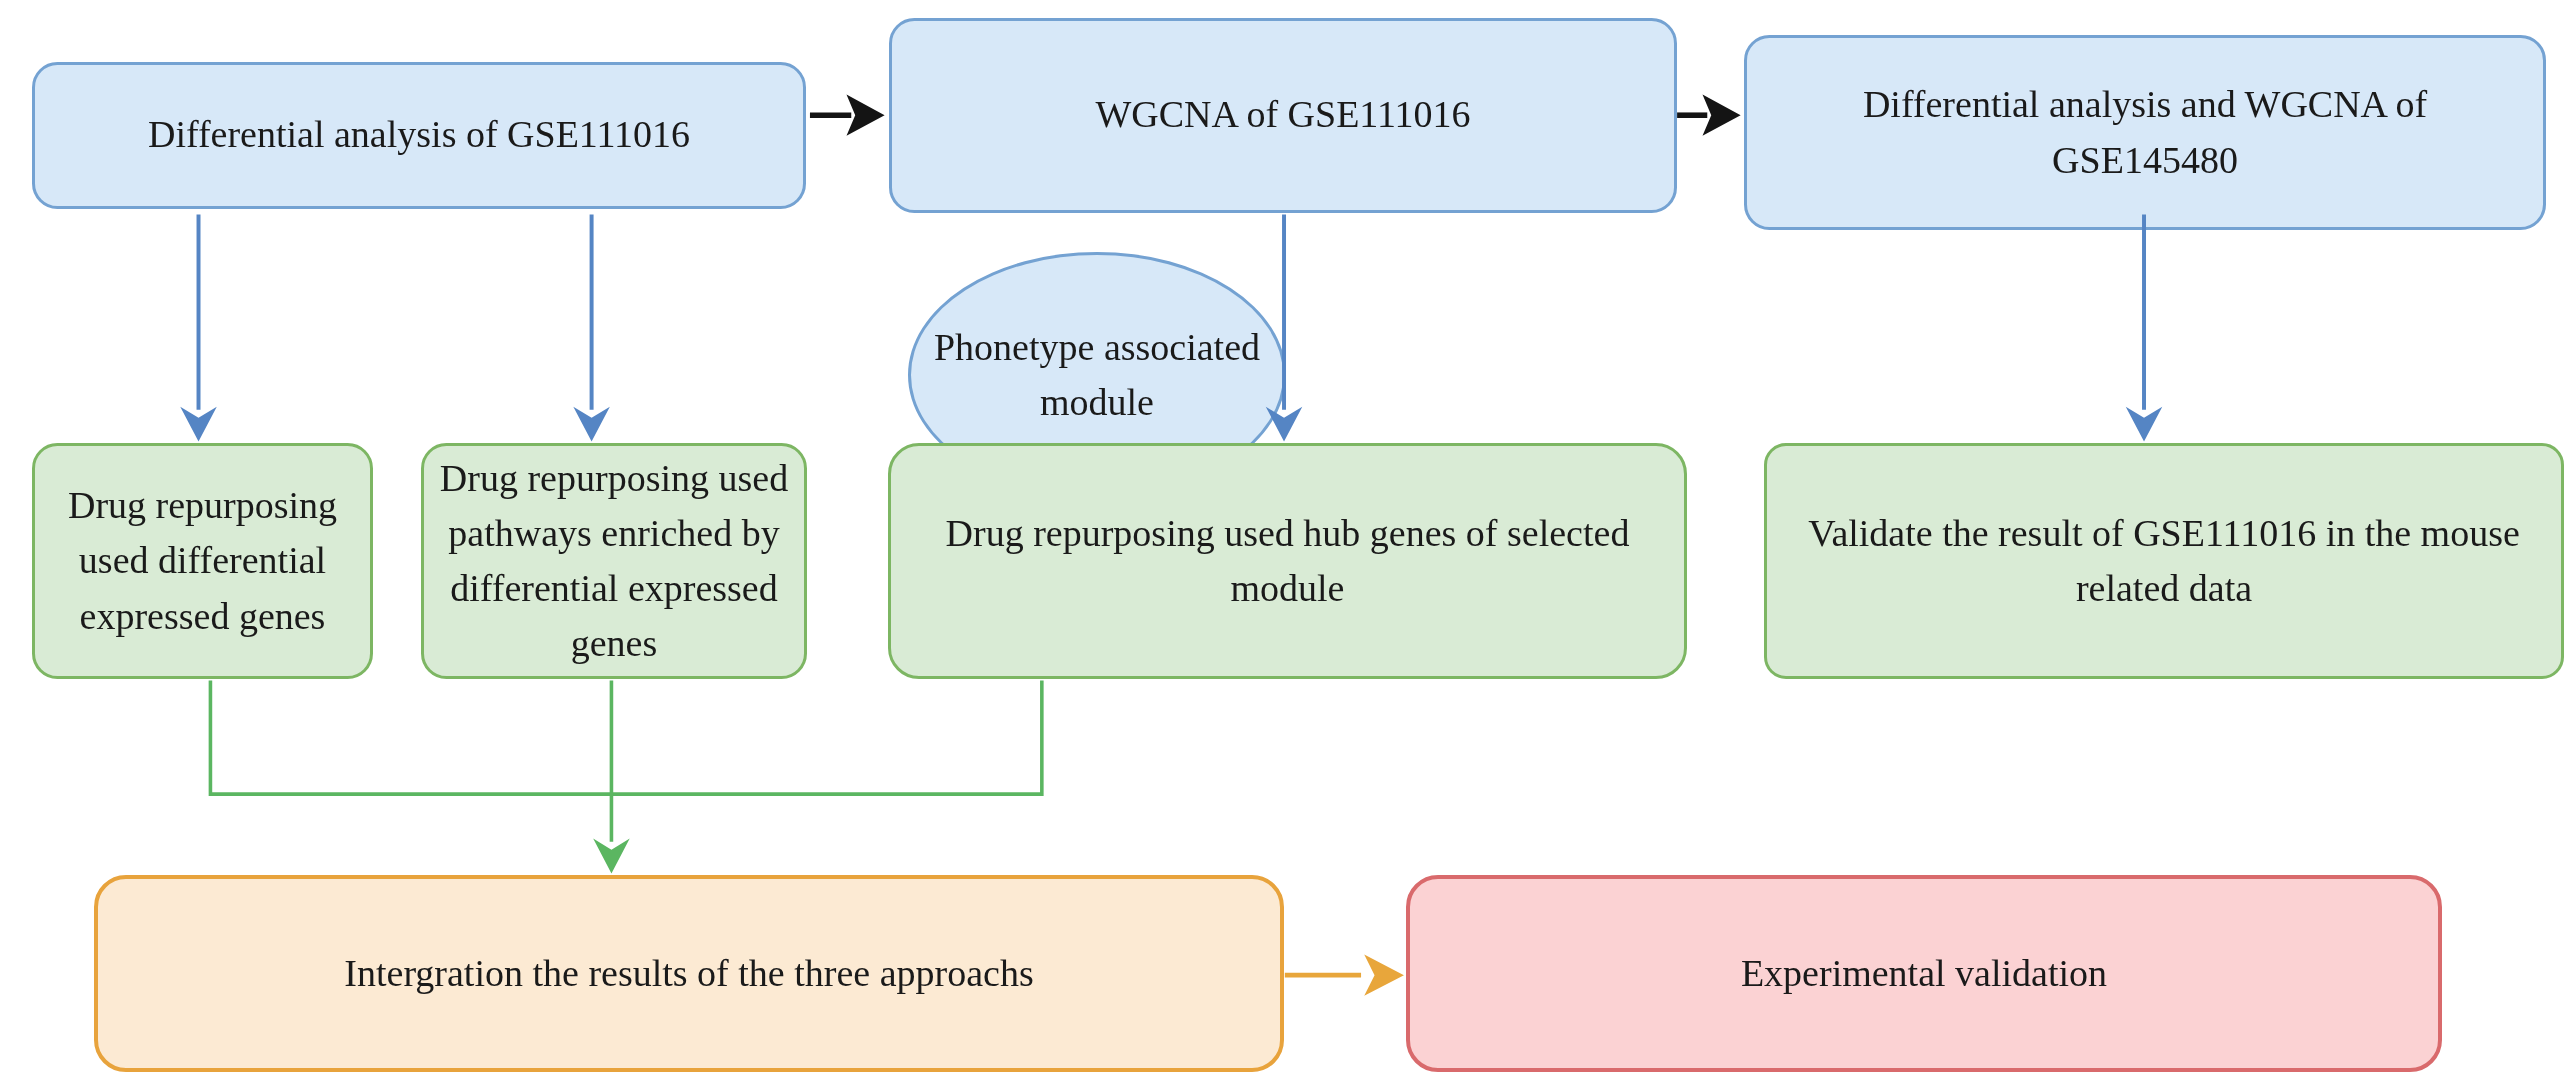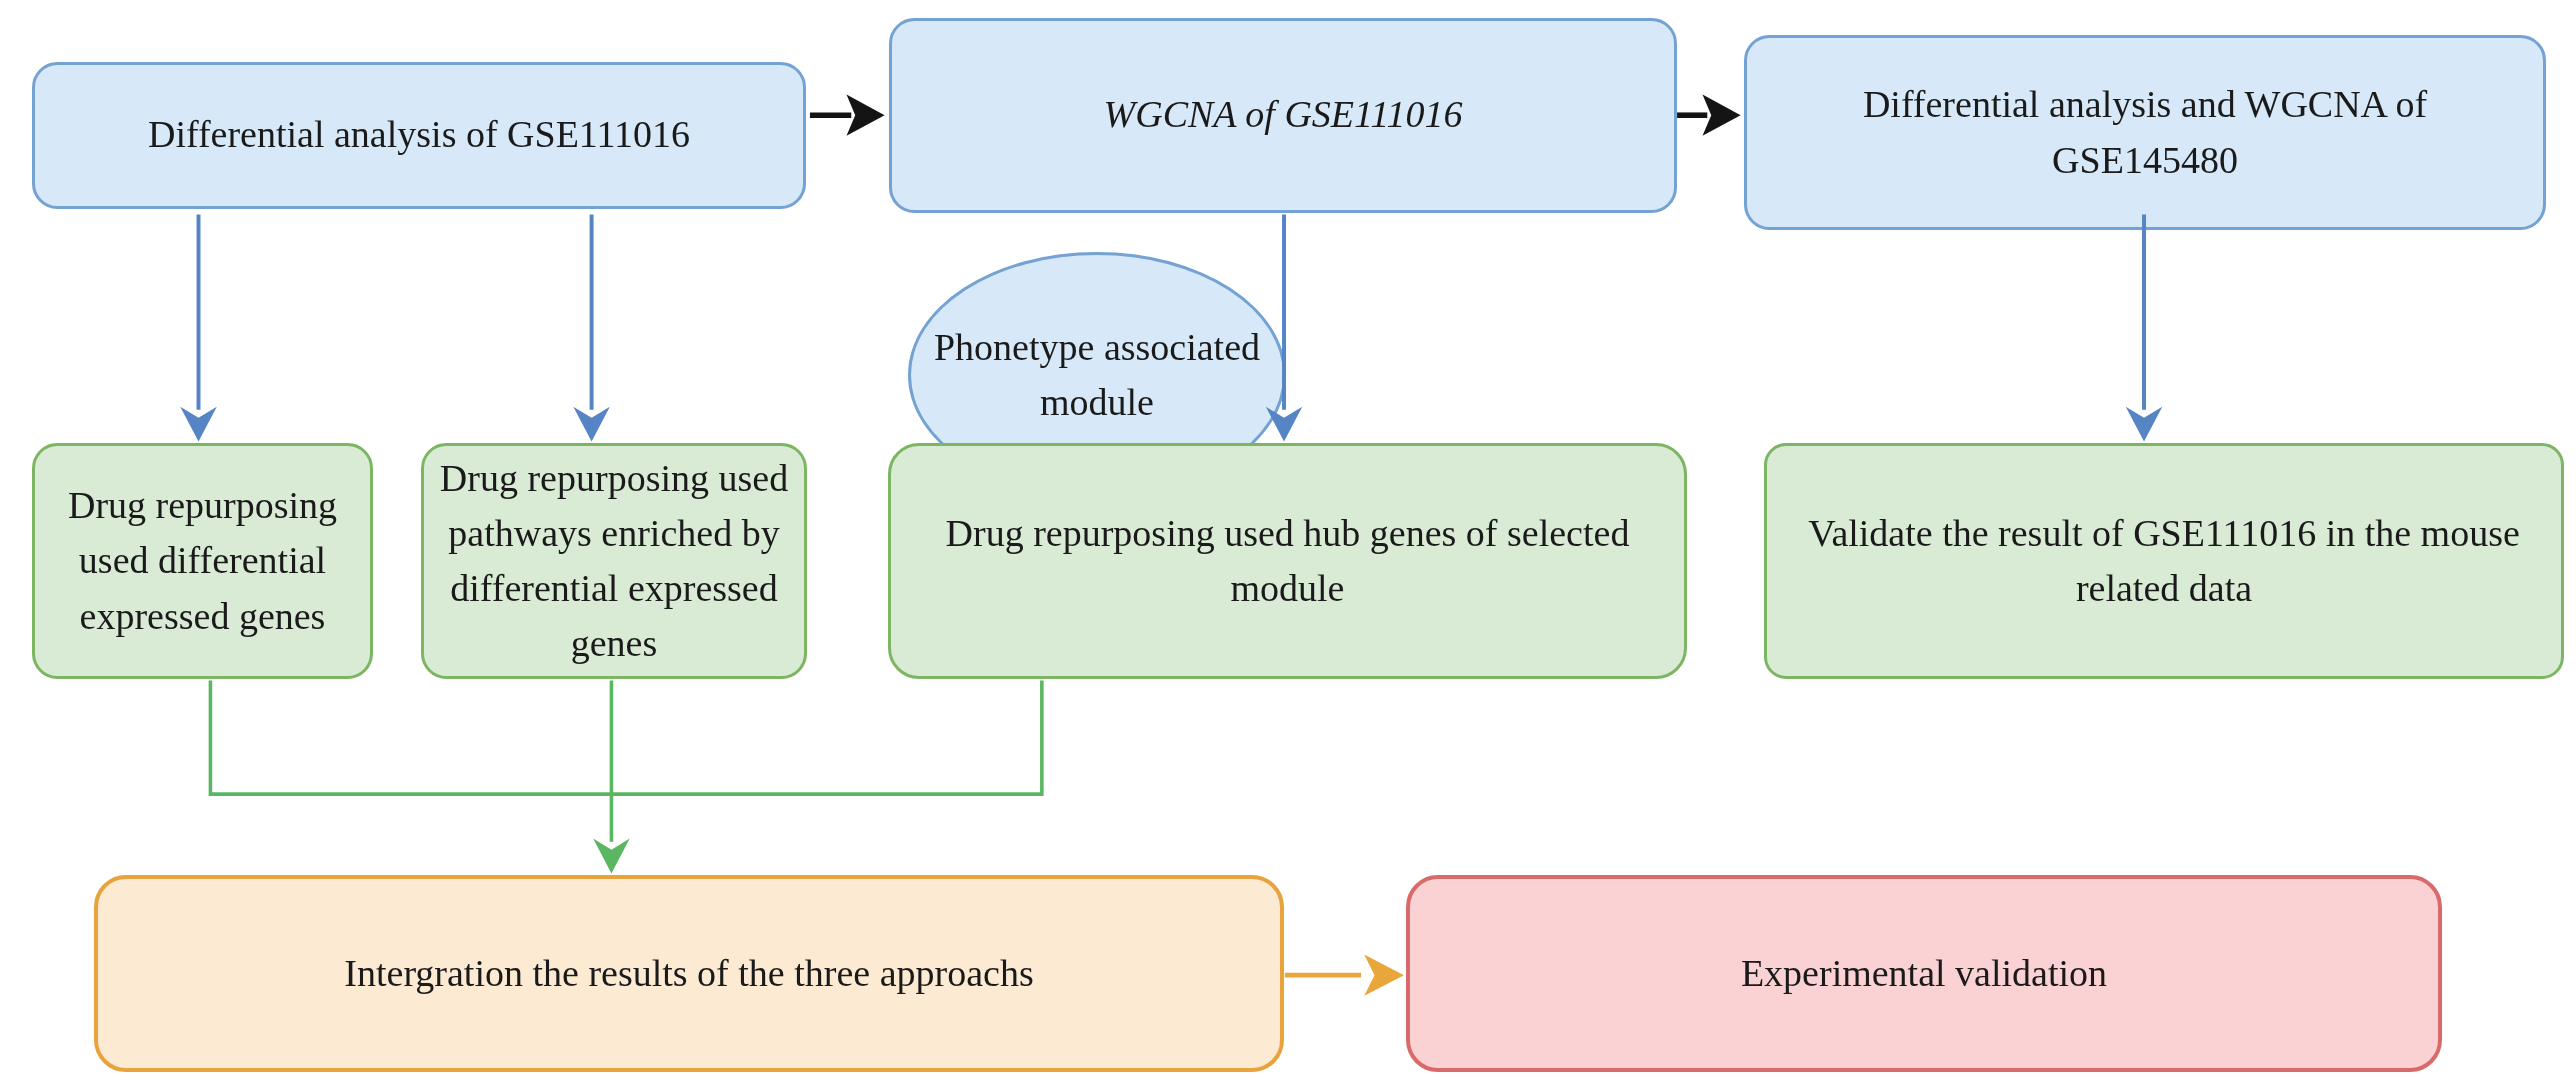--- a/index.html
+++ b/index.html
@@ -61,21 +61,21 @@
 </style>
 </head>
 <body>
 
 <div id="canvas">
 
   <div class="node rect blue" style="left:32px; top:17.5px; width:774px; height:147px;margin-top:44px;">
     <span class="lbl" style="max-width:699px;">Differential analysis of GSE111016</span>
   </div>
 
-  <div class="node rect blue" style="left:889px; top:17.5px; width:788px; height:195px;font-style:italic;">
+  <div class="node rect blue" style="left:889px; top:17.5px; width:788px; height:195px;">
     <span class="lbl" style="max-width:715px;">WGCNA of GSE111016</span>
   </div>
 
   <div class="node rect blue" style="left:1744px; top:35px; width:802px; height:195px;">
     <span class="lbl" style="max-width:619px;">Differential analysis and WGCNA of GSE145480</span>
   </div>
 
   <div class="node blue ellipse" style="left:908px; top:252px; width:378px; height:246px;">
     <span class="lbl" style="max-width:341px;">Phonetype associated module</span>
   </div>

